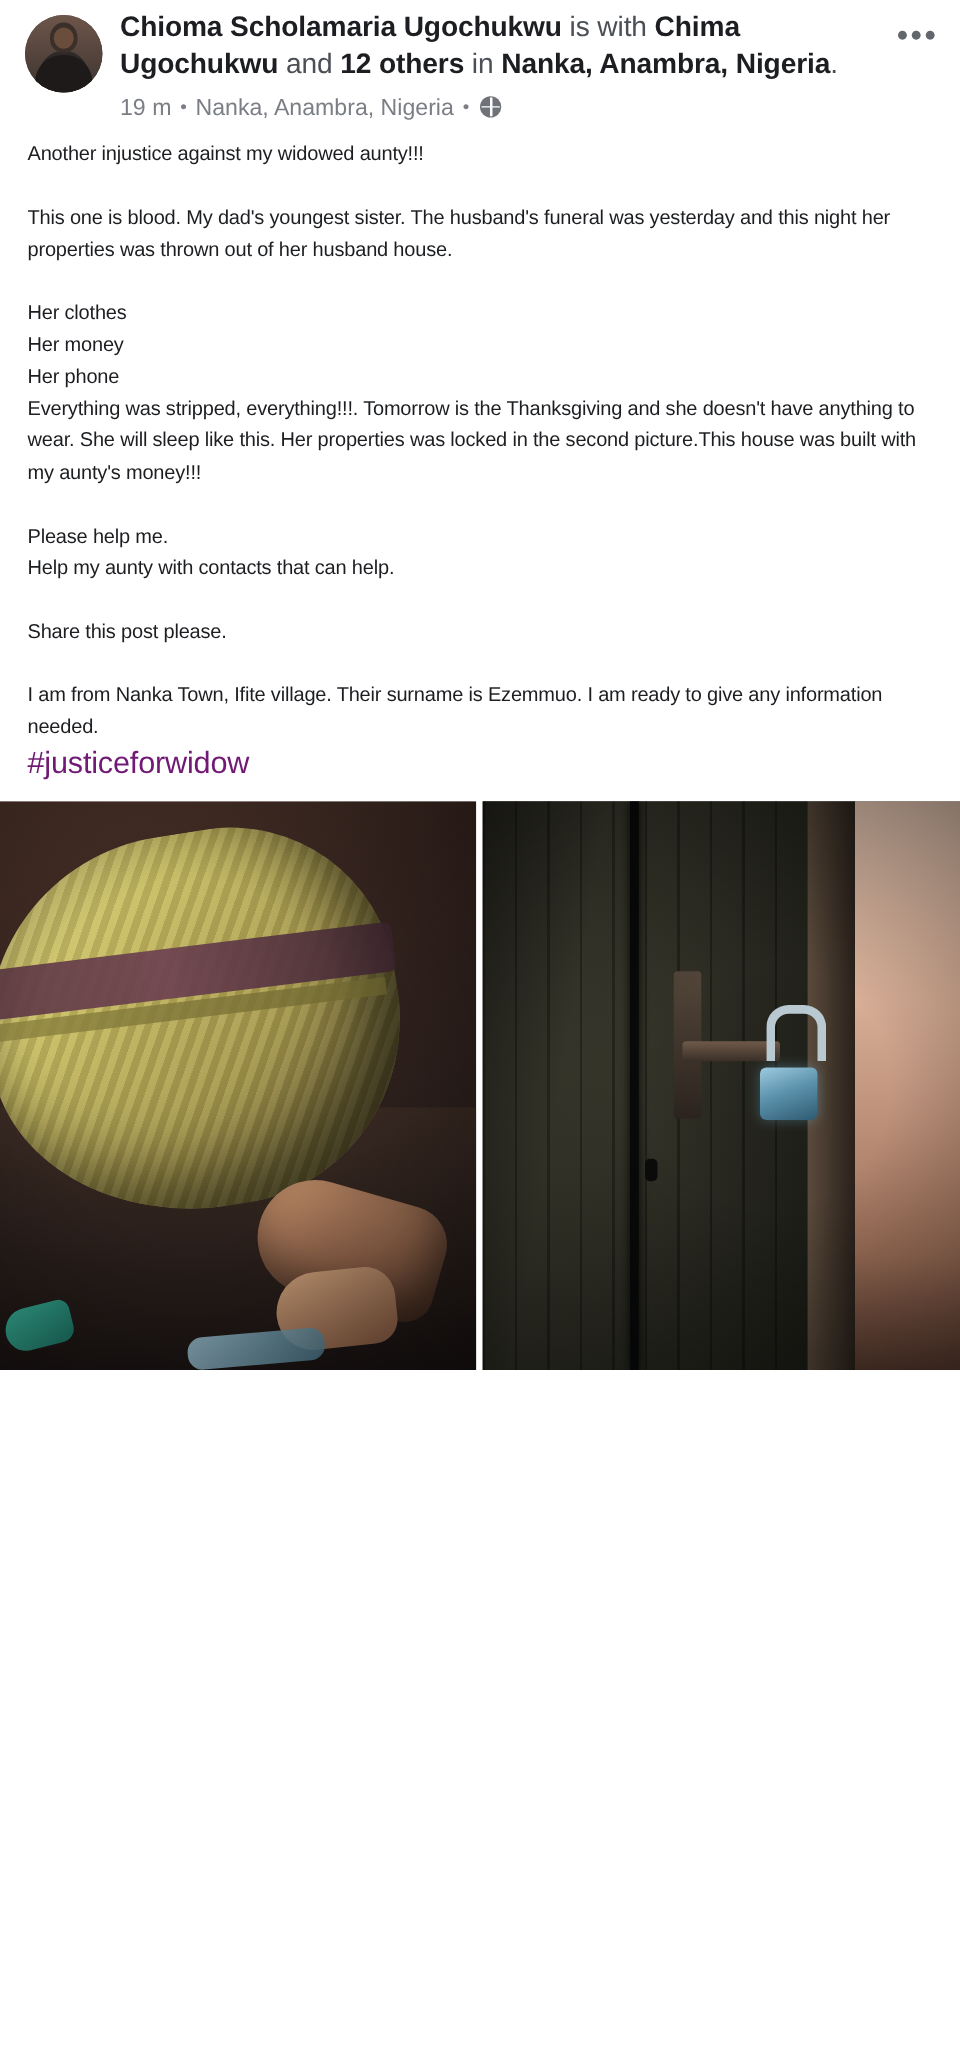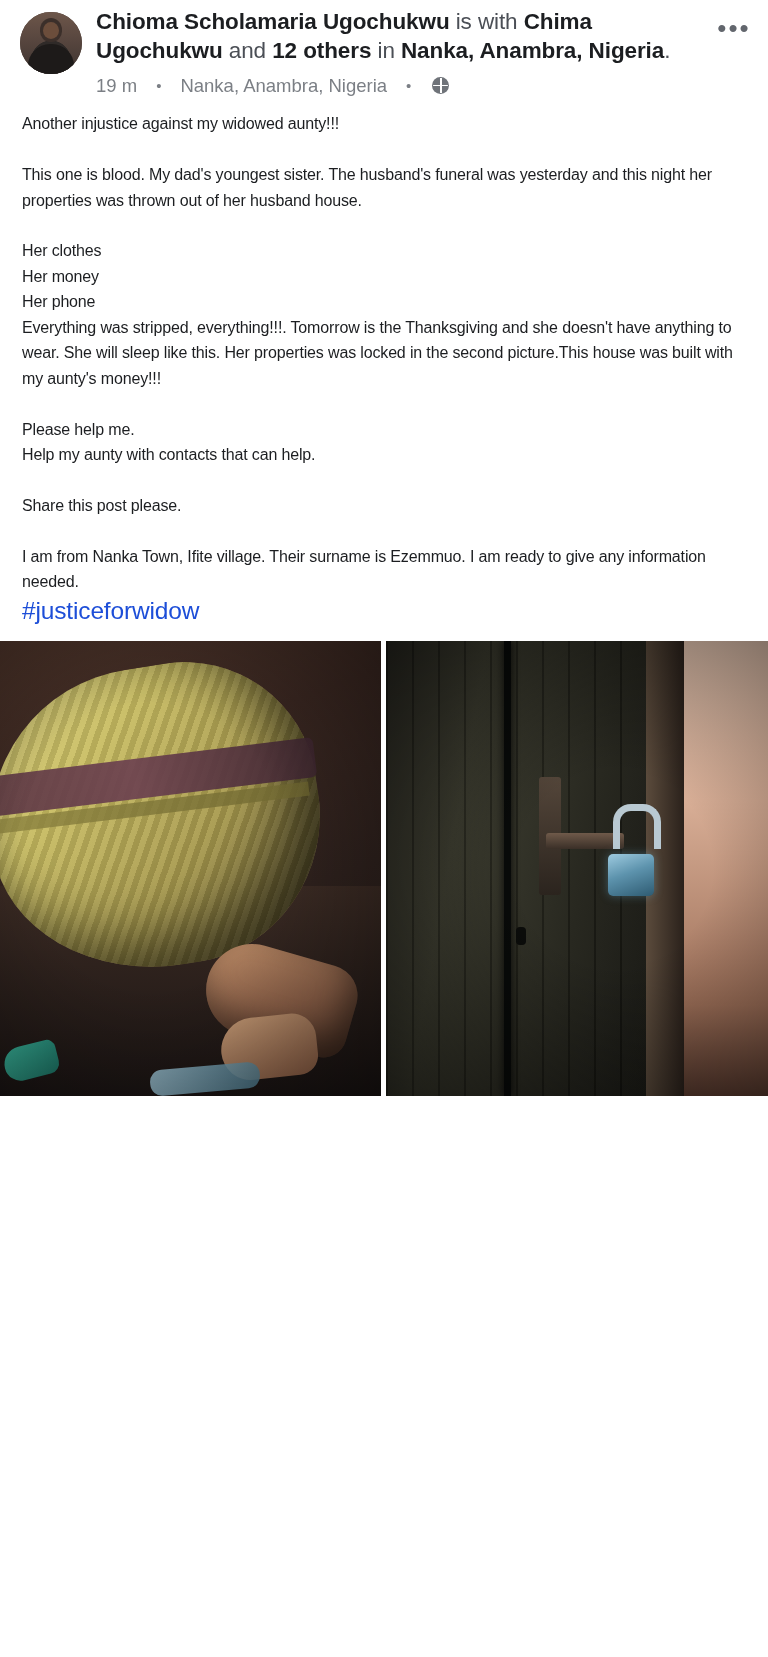--- a/index.html
+++ b/index.html
@@ -87,21 +87,21 @@
   .name-line .muted {
     color: #4b4f56;
     font-weight: normal;
   }
   .meta-line {
     margin-top: 8px;
     font-size: 18.5px;
     color: #7b7f85;
     display: flex;
     align-items: center;
-    gap: 12px;
+    gap: 0;
   }
   .meta-line .dot {
     margin: 0 7px;
     font-size: 15px;
     color: #7b7f85;
   }
   .globe {
     display: inline-block;
     width: 17px;
     height: 17px;
@@ -152,21 +152,21 @@
     padding: 14px 20px 0 22px;
     font-size: 16px;
     line-height: 1.59;
     color: #1c1e21;
     white-space: pre-wrap;
     word-wrap: break-word;
     letter-spacing: -0.15px;
     flex: 0 0 auto;
   }
   .hashtag {
-    color: #1d4ed8;
+    color: #701a75;
     font-size: 24.5px;
     padding: 0 36px 0 22px;
     letter-spacing: -0.15px;
     margin-top: 2px;
     display: block;
   }
 
   
   .photos {
     margin-top: 16px;

